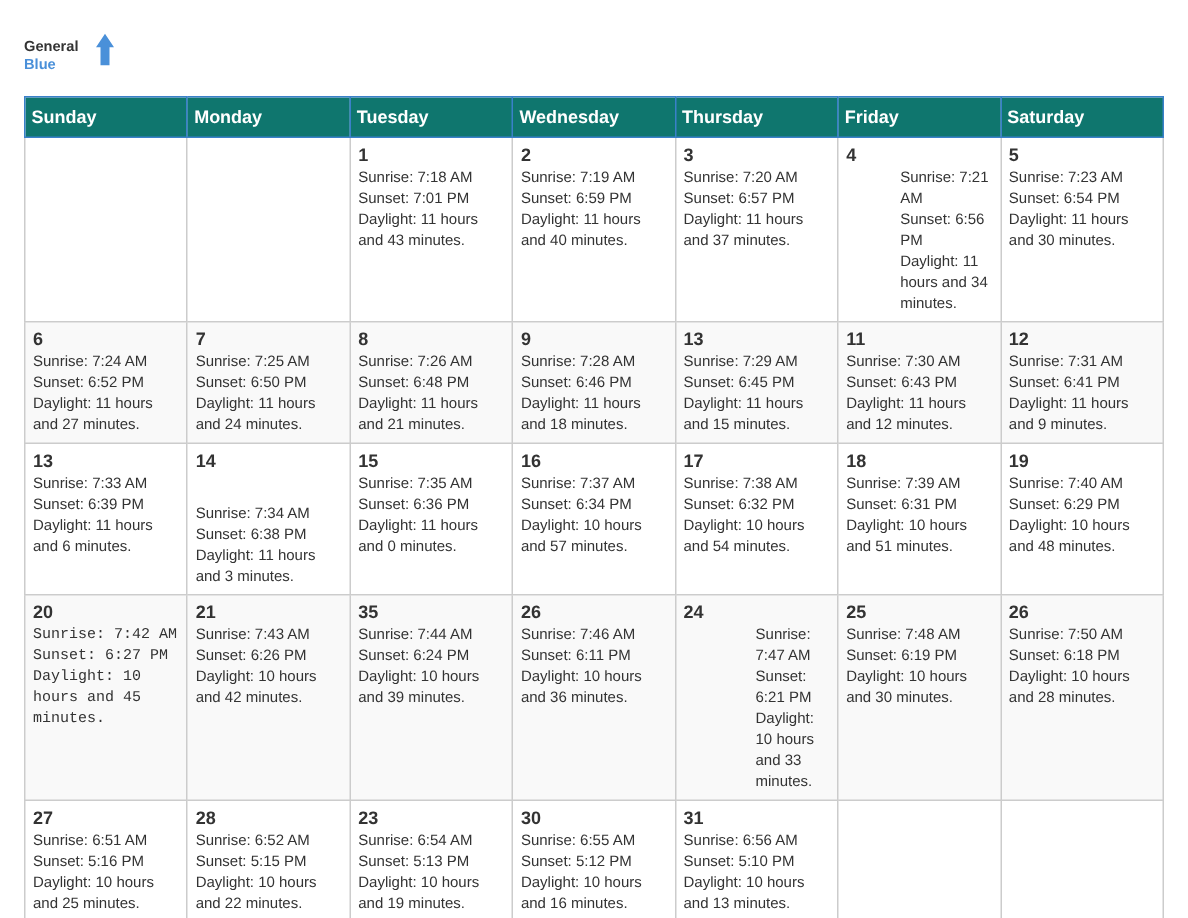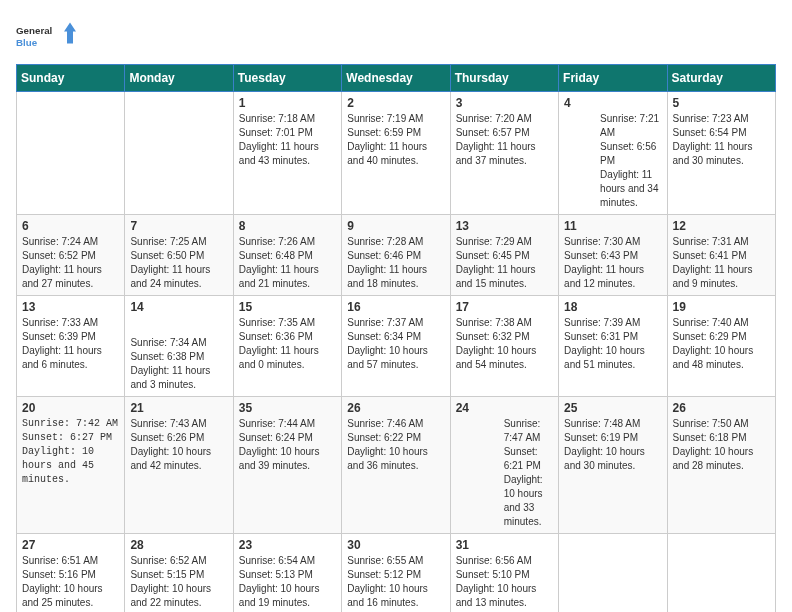--- a/index.html
+++ b/index.html
@@ -242,21 +242,21 @@
         </td>
         <td>
           <span class="day-num">35</span>
           <div class="day-info" style="white-space: pre-line;">Sunrise: 7:44 AM
 Sunset: 6:24 PM
 Daylight: 10 hours and 39 minutes.</div>
         </td>
         <td>
           <span class="day-num">26</span>
           <div class="day-info" style="white-space: pre-line;">Sunrise: 7:46 AM
-Sunset: 6:22 PM
+Sunset: 6:11 PM
 Daylight: 10 hours and 36 minutes.</div>
         </td>
         <td>
           <span class="day-num">24</span>
           <div class="day-info" style="white-space: pre-line; margin-left: 48px;">Sunrise: 7:47 AM
 Sunset: 6:21 PM
 Daylight: 10 hours and 33 minutes.</div>
         </td>
         <td>
           <span class="day-num">25</span>

